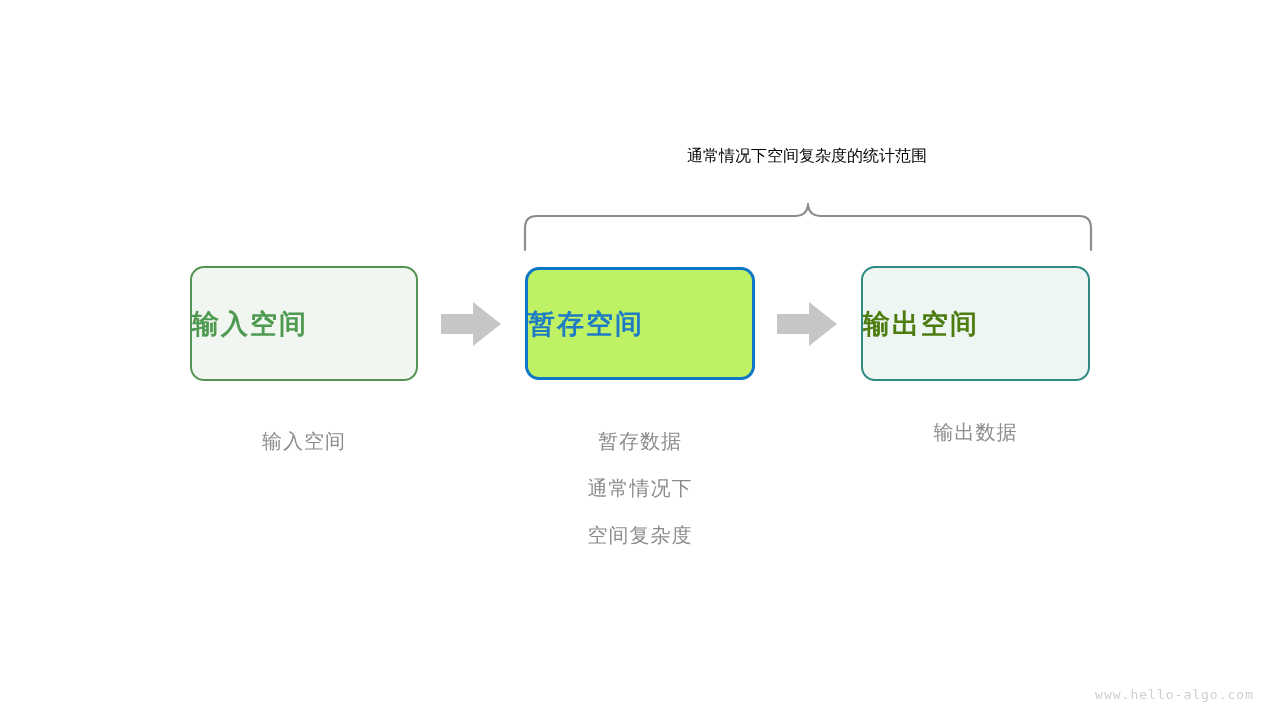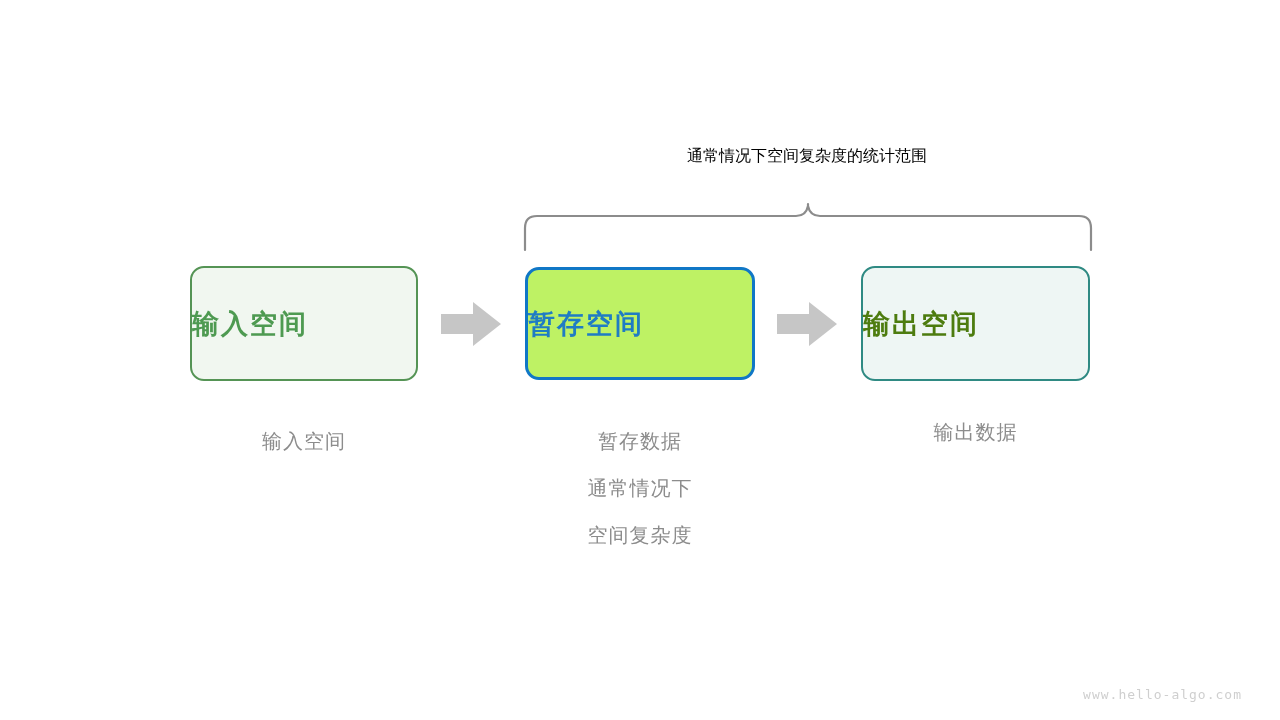--- a/index.html
+++ b/index.html
@@ -93,21 +93,21 @@
     letter-spacing: 1px;
   }
   .sublabels div { white-space: nowrap; }
   .sub-input  { left: 190px; top: 418px; width: 228px; }
   .sub-buffer { left: 525px; top: 418px; width: 230px; }
   .sub-output { left: 861px; top: 410px; width: 229px; font-family: Liberation Mono, monospace; }
 
   
   .watermark {
     position: absolute;
-    right: 38px;
+    right: 26px;
     bottom: 18px;
     font-family: "DejaVu Sans Mono", "Liberation Mono", monospace;
     font-size: 13px;
     color: #cfcfcf;
     letter-spacing: 1px;
   }
 </style>
 </head>
 <body>
 

